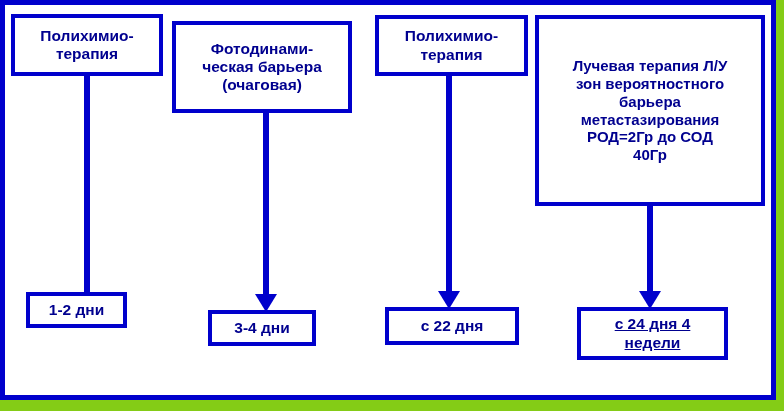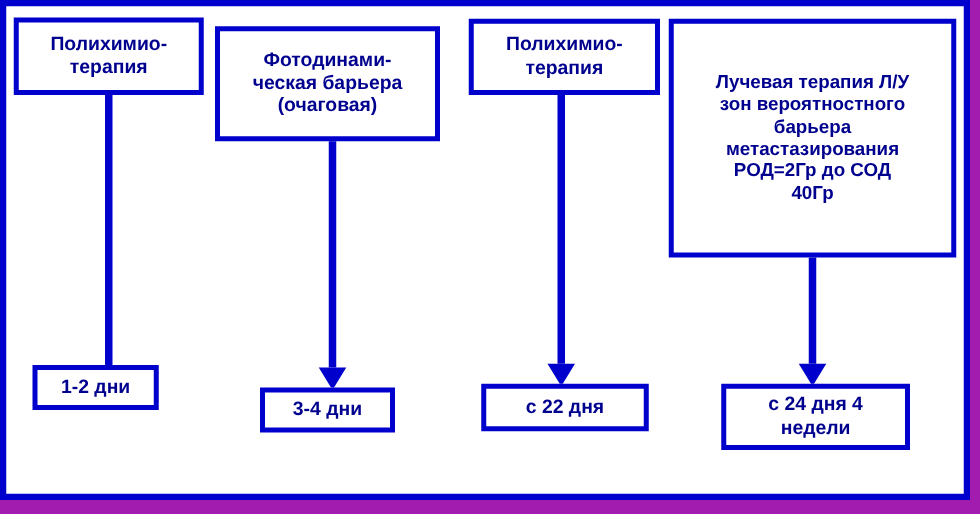--- a/index.html
+++ b/index.html
@@ -4,21 +4,21 @@
 <style>
   html, body {
     margin: 0;
     padding: 0;
     background: #ffffff;
   }
   #canvas {
     position: relative;
     width: 784px;
     height: 411px;
-    background: #a21caf;
+    background: #84cc16;
     font-family: "Liberation Sans", sans-serif;
     overflow: hidden;
   }
   
   #outer-frame {
     position: absolute;
     left: 0px;
     top: 0px;
     width: 776px;
     height: 400px;
@@ -110,15 +110,15 @@
     <div class="stem" style="height:85px;"></div>
     <div class="head" style="top:85px;"></div>
   </div>
 
   <div class="node bottom" style="left:26px; top:292px; width:101px; height:36px;">1-2 дни</div>
 
   <div class="node bottom" style="left:208px; top:310px; width:108px; height:36px;">3-4 дни</div>
 
   <div class="node bottom" style="left:385px; top:307px; width:134px; height:38px;">с 22 дня</div>
 
-  <div class="node bottom" style="left:577px; top:307px; width:151px; height:53px;">с 24 дня 4
+  <div class="node bottom" style="left:577px; top:307px; width:151px; height:53px;text-decoration:underline;">с 24 дня 4
 недели</div>
 </div>
 
 </body></html>

